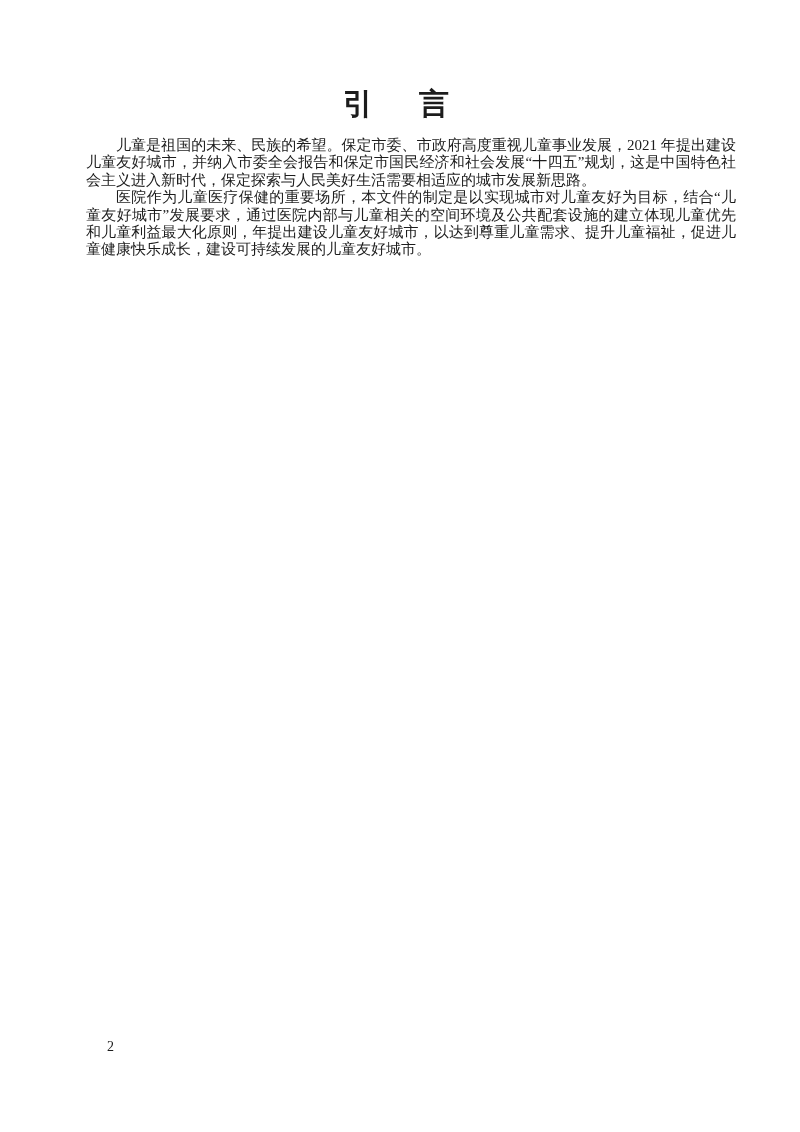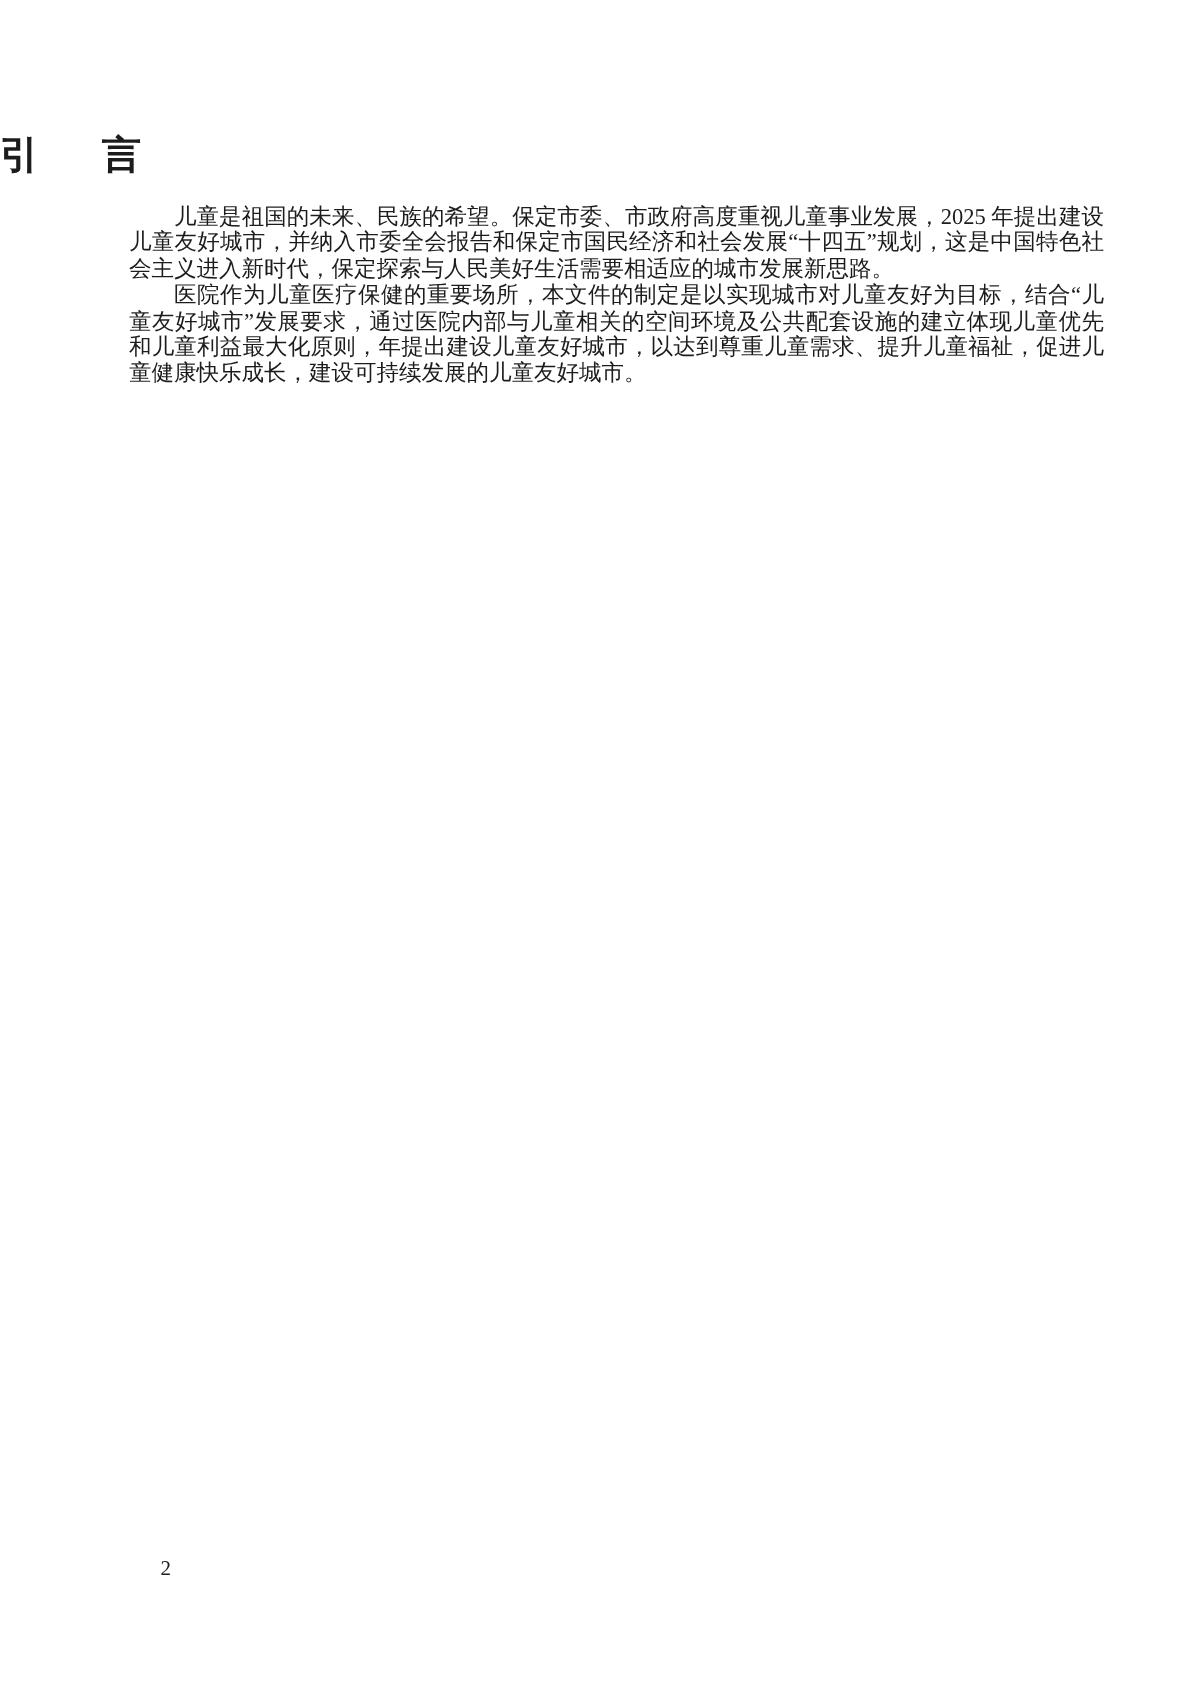--- a/index.html
+++ b/index.html
@@ -14,23 +14,24 @@
     margin: 0 auto;
     background: var(--page-bg, #ffffff);
     color: var(--page-text, #1c1c1c);
     overflow: hidden;
   }
   .doc-title {
     position: absolute;
     top: 89px;
     left: 0;
     width: 100%;
+    text-align: center;
     font-family: "DejaVu Sans", "Liberation Sans", sans-serif;
     font-weight: bold;
-    font-size: 26px;
+    font-size: 30px;
     line-height: 30px;
     letter-spacing: 8px;
     white-space: pre;
   }
   .content {
     position: absolute;
     top: 137px;
     left: 86px;
     width: 650px;
     font-family: "Liberation Serif", "DejaVu Serif", serif;
@@ -52,18 +53,18 @@
     line-height: 16px;
   }
 </style>
 </head>
 <body>
 
 <div class="page" style="--page-bg: #ffffff; --page-text: #1c1c1c;">
   <div class="doc-title">引　言</div>
 
   <div class="content">
-    <p>儿童是祖国的未来、民族的希望。保定市委、市政府高度重视儿童事业发展，2025 年提出建设儿童友好城市，并纳入市委全会报告和保定市国民经济和社会发展“十四五”规划，这是中国特色社会主义进入新时代，保定探索与人民美好生活需要相适应的城市发展新思路。</p>
+    <p>儿童是祖国的未来、民族的希望。保定市委、市政府高度重视儿童事业发展，2021 年提出建设儿童友好城市，并纳入市委全会报告和保定市国民经济和社会发展“十四五”规划，这是中国特色社会主义进入新时代，保定探索与人民美好生活需要相适应的城市发展新思路。</p>
     <p>医院作为儿童医疗保健的重要场所，本文件的制定是以实现城市对儿童友好为目标，结合“儿童友好城市”发展要求，通过医院内部与儿童相关的空间环境及公共配套设施的建立体现儿童优先和儿童利益最大化原则，年提出建设儿童友好城市，以达到尊重儿童需求、提升儿童福祉，促进儿童健康快乐成长，建设可持续发展的儿童友好城市。</p>
   </div>
 
   <div class="page-number">2</div>
 </div>
 
 </body></html>

